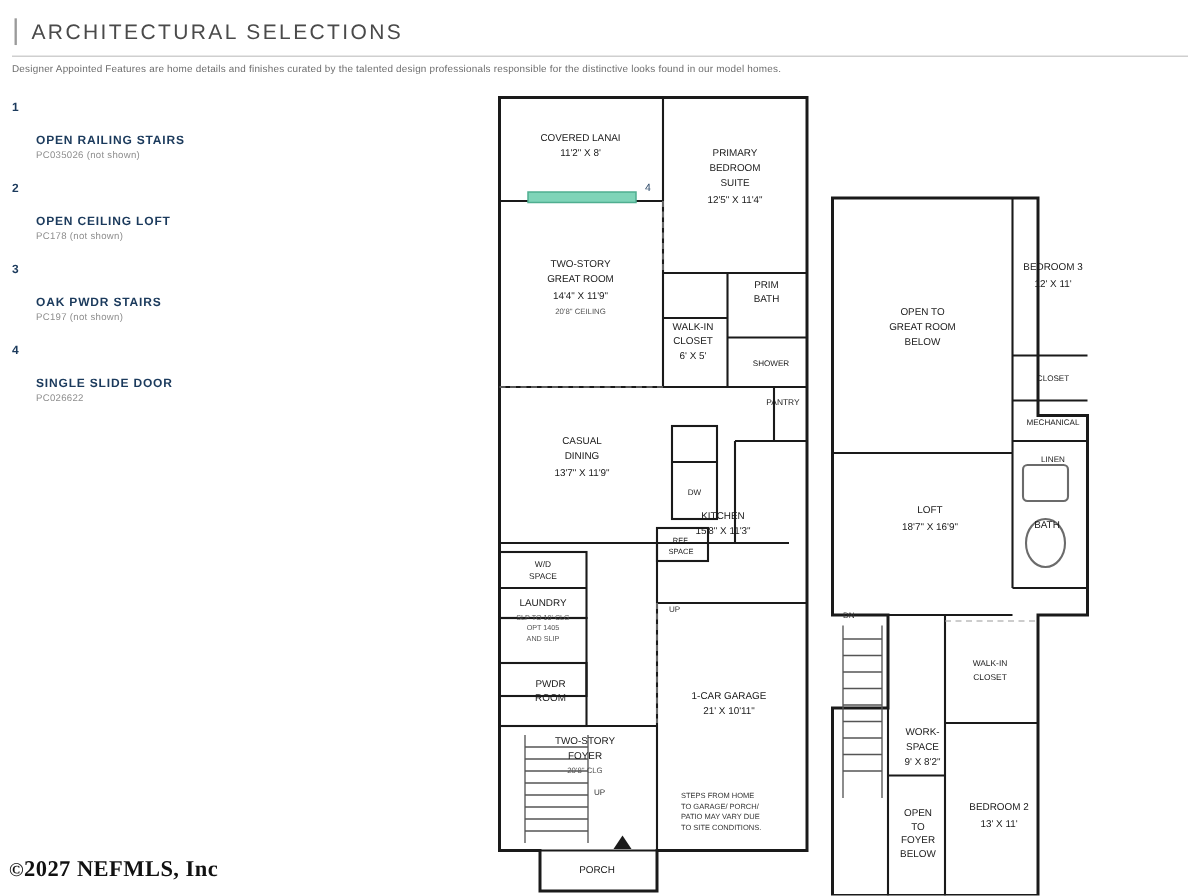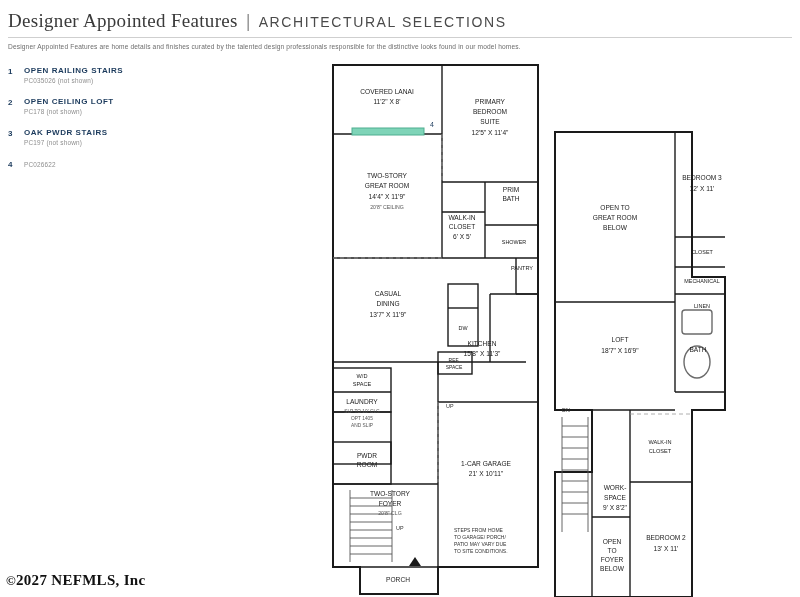--- a/index.html
+++ b/index.html
@@ -46,21 +46,21 @@
 
   
   #legend {
     position: absolute; left: 8px; top: 66px; width: 300px;
   }
   .legend-item { display: flex; margin-bottom: 13px; }
   .legend-num {
     font-size: 8px; font-weight: bold; color: #1b3a5c;
     width: 16px; flex: none; padding-top: 1px;
   }
-  .legend-body { flex: 1; }
+  .legend-body { flex: 1; margin-top: 23px; }
   .legend-label {
     font-size: 8px; font-weight: bold; color: #1b3a5c;
     letter-spacing: .55px;
   }
   .legend-code {
     font-size: 6.4px; color: #8e8e8e; margin-top: 2px; letter-spacing: .2px;
   }
 
   
   #watermark {
@@ -78,21 +78,20 @@
     position: absolute; left: 330px; top: 62px;
     width: 470px; height: 535px;
   }
   #plan svg { display: block; }
 </style>
 </head>
 <body>
 
 <div id="header">
   <div id="title-row">
-    <span id="title-main">Designer Appointed Features</span>
     <span id="title-div">|</span>
     <span id="title-sub">ARCHITECTURAL SELECTIONS</span>
   </div>
   <div id="subtitle">Designer Appointed Features are home details and finishes curated by the talented design professionals responsible for the distinctive looks found in our model homes.</div>
 </div>
 
 <div id="legend">
 
   <div class="legend-item">
     <div class="legend-num">1</div>
@@ -114,20 +113,21 @@
     <div class="legend-num">3</div>
     <div class="legend-body">
       <div class="legend-label">OAK PWDR STAIRS</div>
       <div class="legend-code">PC197 (not shown)</div>
     </div>
   </div>
 
   <div class="legend-item">
     <div class="legend-num">4</div>
     <div class="legend-body">
+      <div class="legend-label">SINGLE SLIDE DOOR</div>
       <div class="legend-code">PC026622</div>
     </div>
   </div>
 
 </div>
 
 <div id="watermark">
   <span class="copy">©</span><span>2027 NEFMLS, Inc</span>
 </div>
 

